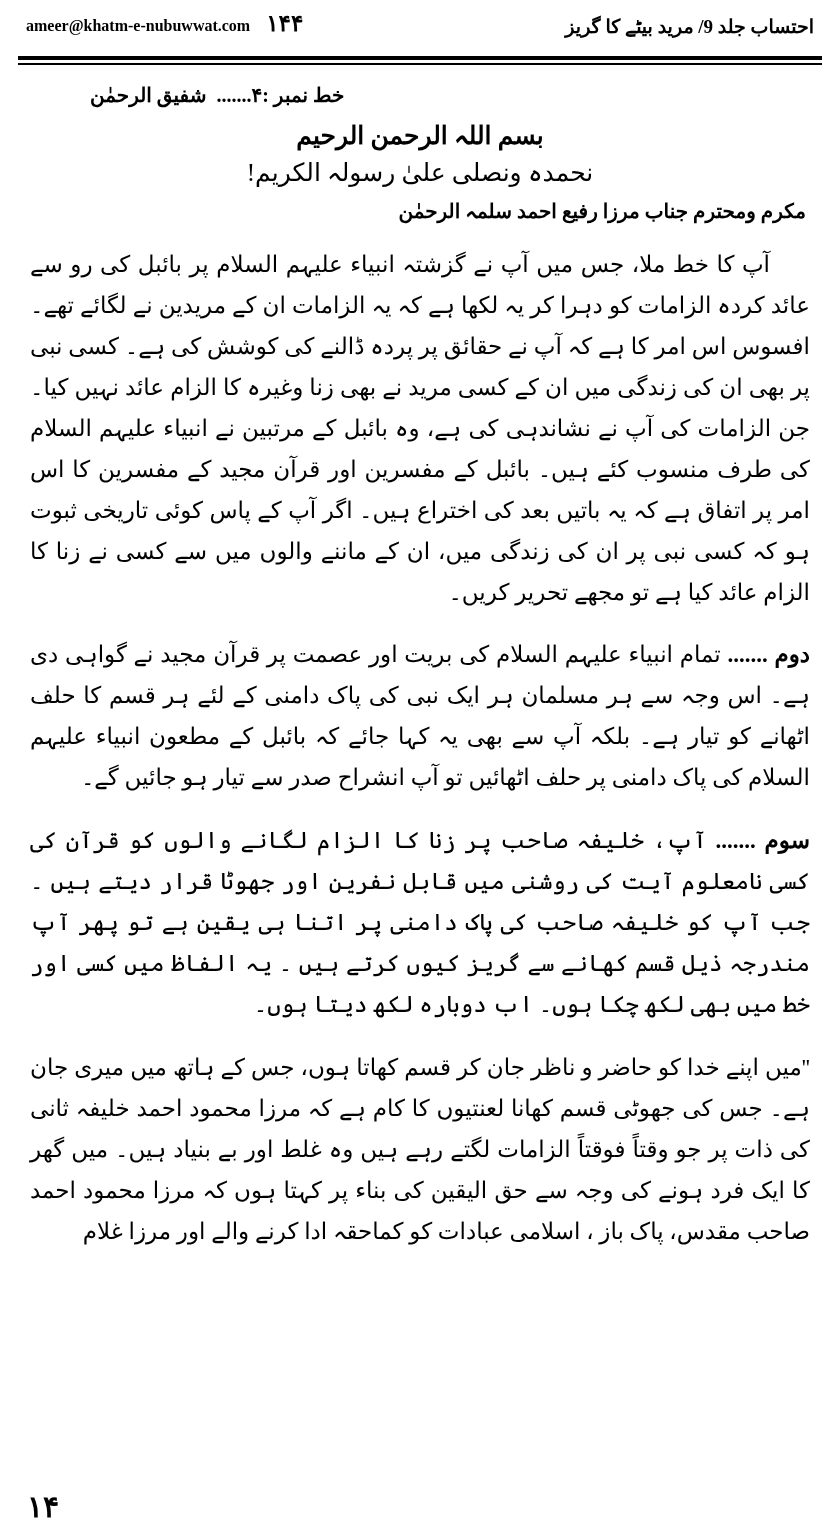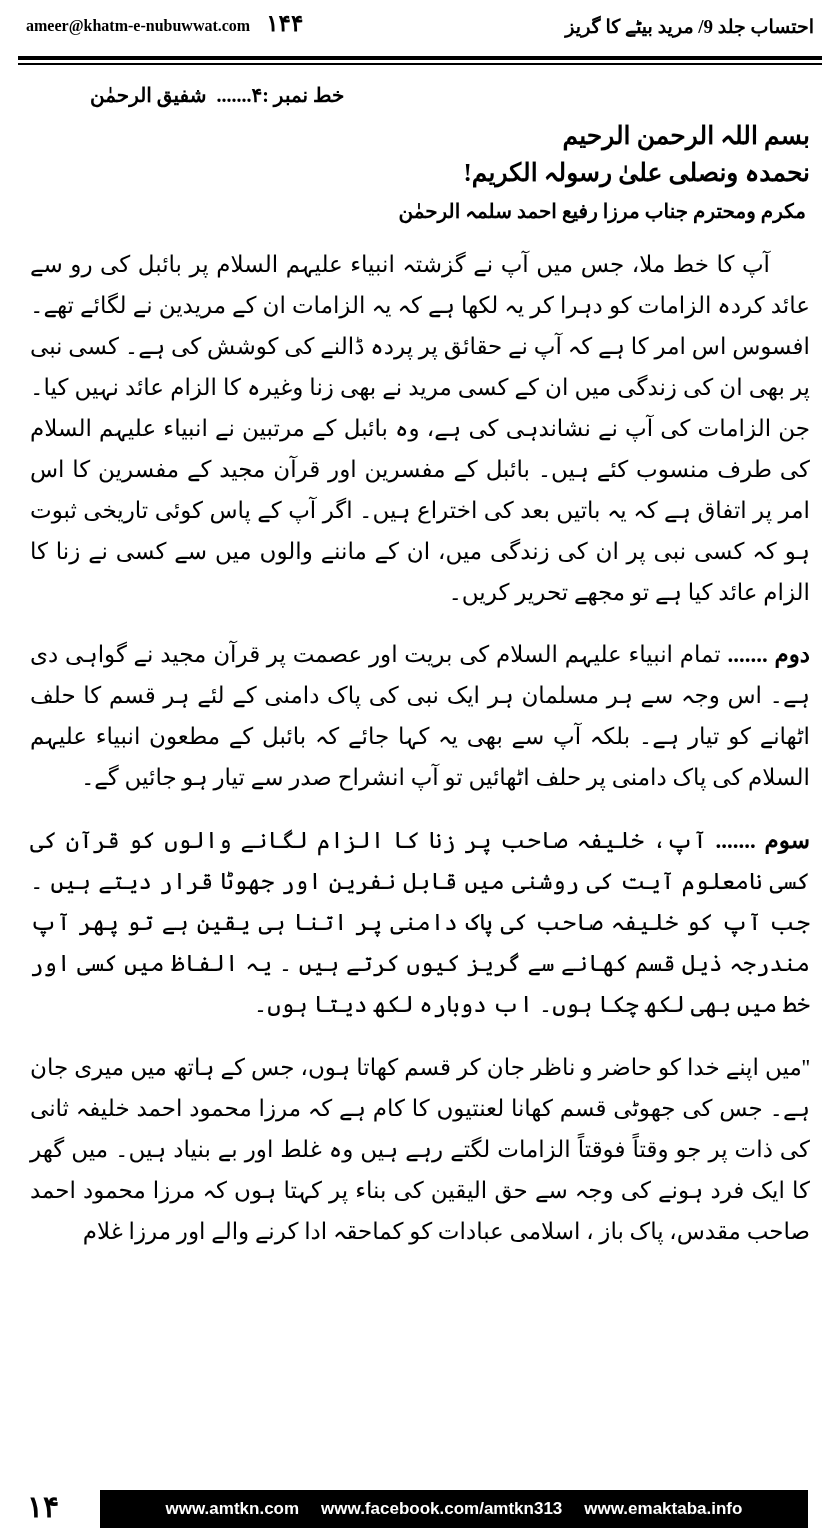--- a/index.html
+++ b/index.html
@@ -93,27 +93,29 @@
   .title {
     font-size: 31px;
     font-weight: bold;
     text-align: center;
     line-height: 1.35;
     margin-top: 14px;
     letter-spacing: 0px;
   }
 
   .bismillah {
+    text-align: center;
     font-size: 25px;
     font-weight: bold;
     margin-top: 14px;
   }
   .hamd {
+    text-align: center;
     font-size: 25px;
-    font-weight: bold;
+    font-weight: normal;
     margin-top: 8px;
   }
 
   .salutation-row {
     display: flex;
     justify-content: space-between;
     align-items: baseline;
     font-size: 20px;
     font-weight: bold;
     margin-top: 12px;
@@ -217,20 +219,15 @@
     </div>
 
     <div class="para">
       <span>''میں اپنے خدا کو حاضر و ناظر جان کر قسم کھاتا ہوں، جس کے ہاتھ میں میری جان ہے۔ جس کی جھوٹی قسم کھانا لعنتیوں کا کام ہے کہ مرزا محمود احمد خلیفہ ثانی کی ذات پر جو وقتاً فوقتاً الزامات لگتے رہے ہیں وہ غلط اور بے بنیاد ہیں۔ میں گھر کا ایک فرد ہونے کی وجہ سے حق الیقین کی بناء پر کہتا ہوں کہ مرزا محمود احمد صاحب مقدس، پاک باز ، اسلامی عبادات کو کماحقہ ادا کرنے والے اور مرزا غلام</span>
     </div>
 
   </div>
 
   <div class="footer">
     <div class="footer-pageno">۱۴</div>
-    <div class="footer-bar">
-      <span>www.amtkn.com</span>
-      <span>www.facebook.com/amtkn313</span>
-      <span>www.emaktaba.info</span>
-    </div>
   </div>
 
 </div>
 
 </body></html>

